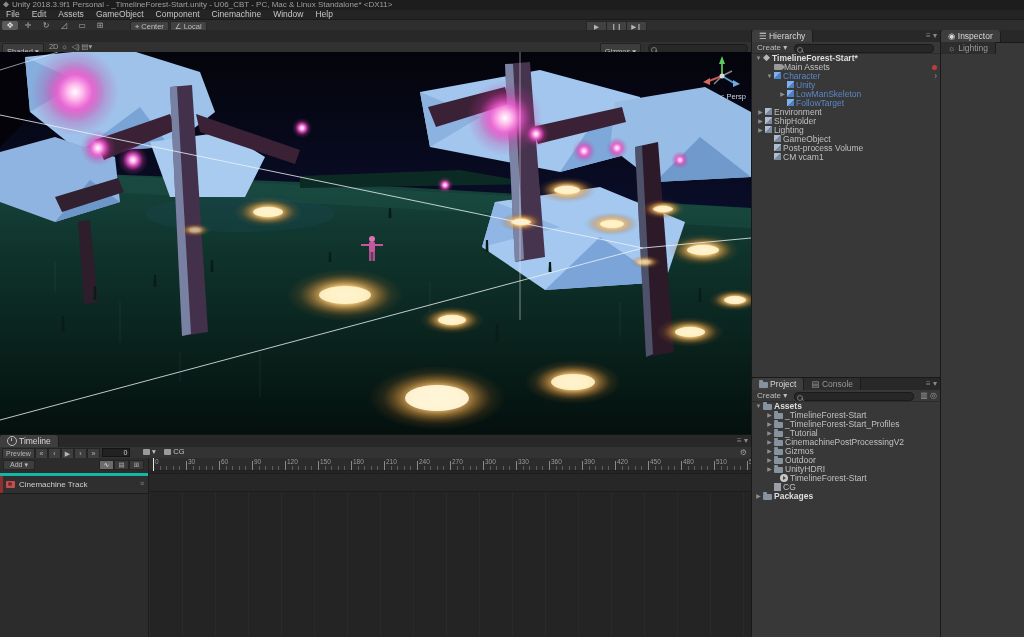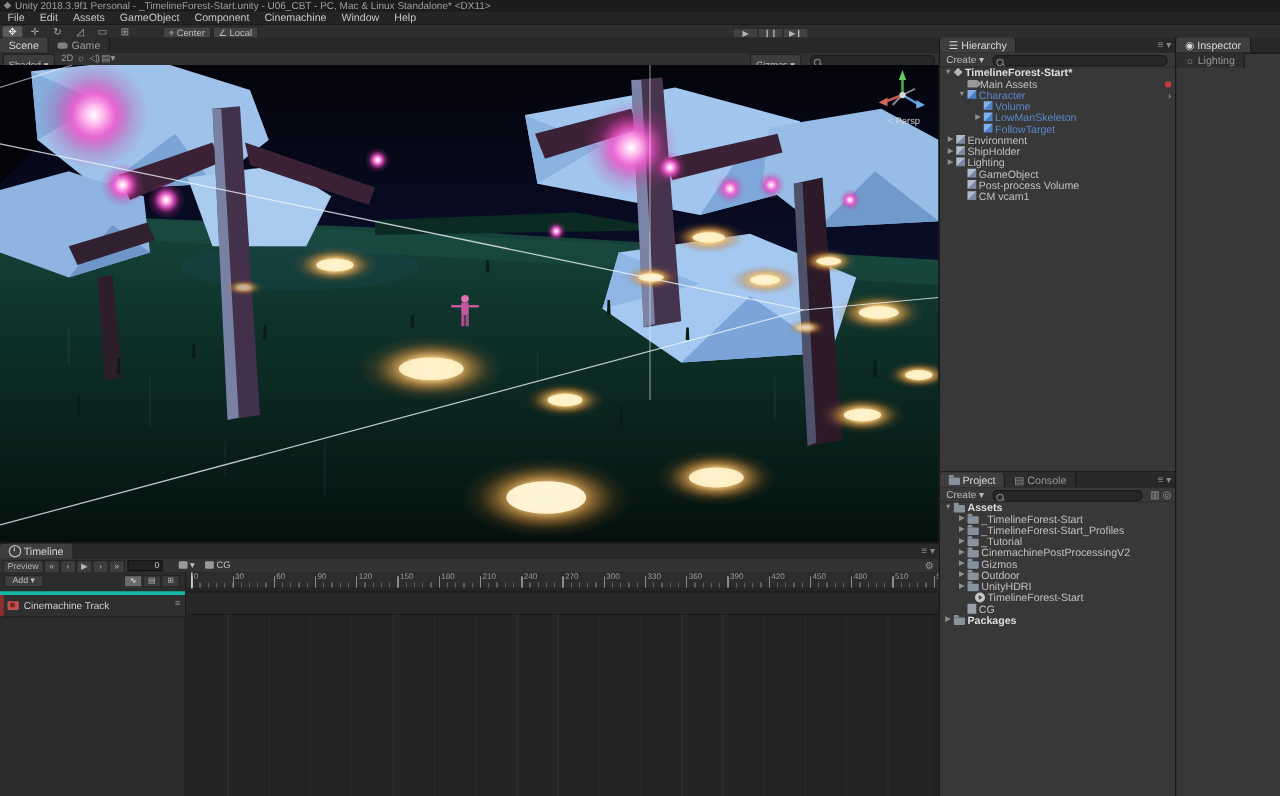--- a/index.html
+++ b/index.html
@@ -62,21 +62,21 @@
   .ic-clock::after{content:"";position:absolute;left:3px;top:1px;width:1px;height:3px;background:#bbb}
   .ic-pad{display:inline-block;width:8px;height:5px;background:#808080;border-radius:2px;margin:0 3px 1px 0;vertical-align:middle}
   .reddot{display:inline-block;width:5px;height:5px;border-radius:50%;background:#c23b3b}
   
   .workarea{left:0;top:30px;width:751px;height:607px;background:#282828}
   .scenebar{position:absolute;left:0;top:12px;width:751px;height:10px;background:#313131;border-bottom:1px solid #141414}
   .dd{display:inline-block;height:8px;line-height:8px;margin:1px 2px;padding:4px 4px;background:#3d3d3d;
       border:1px solid #222;border-radius:2px;font-size:7.5px;color:#bdbdbd}
   .sicon{display:inline-block;width:11px;text-align:center;font-size:7.5px;color:#9c9c9c;line-height:10px;vertical-align:top}
   .viewport{position:absolute;left:0;top:22px;width:751px;height:382px;background:#05050e;overflow:hidden}
-  .persp{position:absolute;left:700px;top:40px;width:46px;text-align:center;color:#cdd3da;font-size:7.5px}
+  .persp{position:absolute;left:700px;top:40px;width:46px;text-align:right;color:#cdd3da;font-size:7.5px}
   
   .timeline{position:absolute;left:0;top:404px;width:751px;height:203px;background:#2b2b2b;border-top:1px solid #141414}
   .tl-toolbar{position:absolute;left:0;top:12px;width:751px;height:11px;background:#333;border-bottom:1px solid #222}
   .tl-btn{display:inline-block;height:9px;line-height:9px;margin-top:1px;padding:0 3px;background:#3e3e3e;
           border:1px solid #242424;font-size:7px;color:#b5b5b5;vertical-align:top}
   .tl-trans{font-size:7px;width:11px;padding:0;text-align:center}
   .framefield{display:inline-block;width:24px;height:7px;margin-top:1px;background:#222;border:1px solid #141414;
               color:#ccc;font-size:7px;line-height:7px;text-align:right;padding-right:2px;vertical-align:top}
   .chip{display:inline-block;height:9px;line-height:9px;font-size:7.5px;color:#c2c2c2;margin-right:6px;vertical-align:top}
   .chip .ic-film{display:inline-block;width:7px;height:6px;background:#9a9a9a;border-radius:1px;margin:0 2px 1px 0;vertical-align:middle}
@@ -128,23 +128,20 @@
     <span class="pivotgrp">
       <span class="pivotbtn">⌖ <span>Center</span></span><span class="pivotbtn">∠ <span>Local</span></span>
     </span>
     <span class="playgrp">
       <span class="playbtn">▶</span><span class="playbtn">❙❙</span><span class="playbtn">▶❙</span>
     </span>
   </div>
 
   <div class="abs workarea">
 
-    <div class="tabsrow">
-      <span class="tab active"><span>Scene</span></span><span class="tab"><span class="ic-pad"></span><span>Game</span></span>
-    </div>
 
     <div class="scenebar">
       <span class="dd"><span>Shaded</span> ▾</span>
       <span class="sicon">2D</span><span class="sicon">☼</span><span class="sicon">◁)</span><span class="sicon">▤▾</span>
       <span class="dd" style="position:absolute;right:108px;top:0"><span>Gizmos</span> ▾</span>
       <span class="search" style="right:3px;width:98px"><span class="ic-search"></span></span>
     </div>
 
     <div class="viewport">
       <svg width="751" height="382" viewBox="0 0 751 382">
@@ -366,21 +363,21 @@
       <span class="tabicons">≡ ▾</span>
     </div>
     <div class="crow">
       <span class="createbtn"><span>Create</span> ▾</span>
       <span class="search" style="left:42px;right:6px"><span class="ic-search"></span></span>
     </div>
     <div class="tree">
       <div class="trow bold" style="padding-left:2px"><span class="exp">▼</span><span class="ic ic-scene"></span><span class="lbl">TimelineForest-Start*</span></div>
       <div class="trow" style="padding-left:13px"><span class="exp"></span><span class="ic ic-cam"></span><span class="lbl">Main Assets</span><span class="rowright"><span class="reddot"></span></span></div>
       <div class="trow prefab" style="padding-left:13px"><span class="exp">▼</span><span class="ic ic-cube pf"></span><span class="lbl">Character</span><span class="rowright">›</span></div>
-      <div class="trow prefab" style="padding-left:26px"><span class="exp"></span><span class="ic ic-cube pf"></span><span class="lbl">Volume</span></div>
+      <div class="trow prefab" style="padding-left:26px"><span class="exp"></span><span class="ic ic-cube pf"></span><span class="lbl">Unity</span></div>
       <div class="trow prefab" style="padding-left:26px"><span class="exp">▶</span><span class="ic ic-cube pf"></span><span class="lbl">LowManSkeleton</span></div>
       <div class="trow prefab" style="padding-left:26px"><span class="exp"></span><span class="ic ic-cube pf"></span><span class="lbl">FollowTarget</span></div>
       <div class="trow" style="padding-left:4px"><span class="exp">▶</span><span class="ic ic-cube"></span><span class="lbl">Environment</span></div>
       <div class="trow" style="padding-left:4px"><span class="exp">▶</span><span class="ic ic-cube"></span><span class="lbl">ShipHolder</span></div>
       <div class="trow" style="padding-left:4px"><span class="exp">▶</span><span class="ic ic-cube"></span><span class="lbl">Lighting</span></div>
       <div class="trow" style="padding-left:13px"><span class="exp"></span><span class="ic ic-cube"></span><span class="lbl">GameObject</span></div>
       <div class="trow" style="padding-left:13px"><span class="exp"></span><span class="ic ic-cube"></span><span class="lbl">Post-process Volume</span></div>
       <div class="trow" style="padding-left:13px"><span class="exp"></span><span class="ic ic-cube"></span><span class="lbl">CM vcam1</span></div>
     </div>
   </div>

